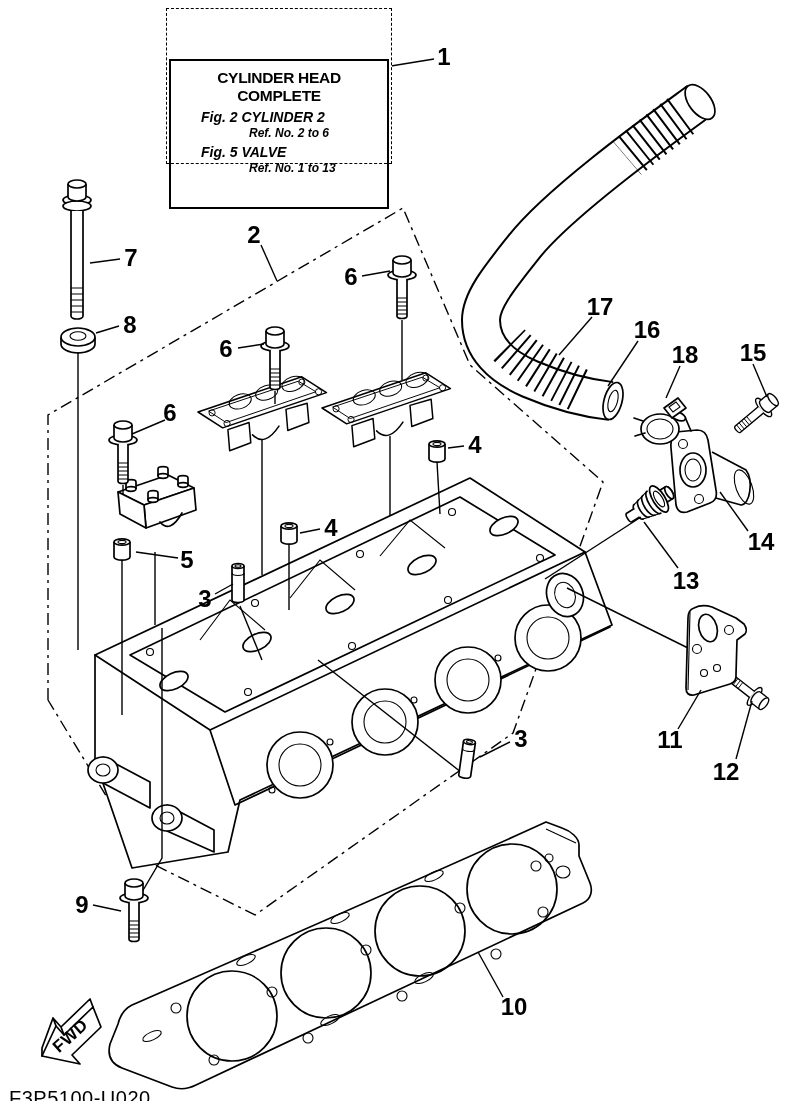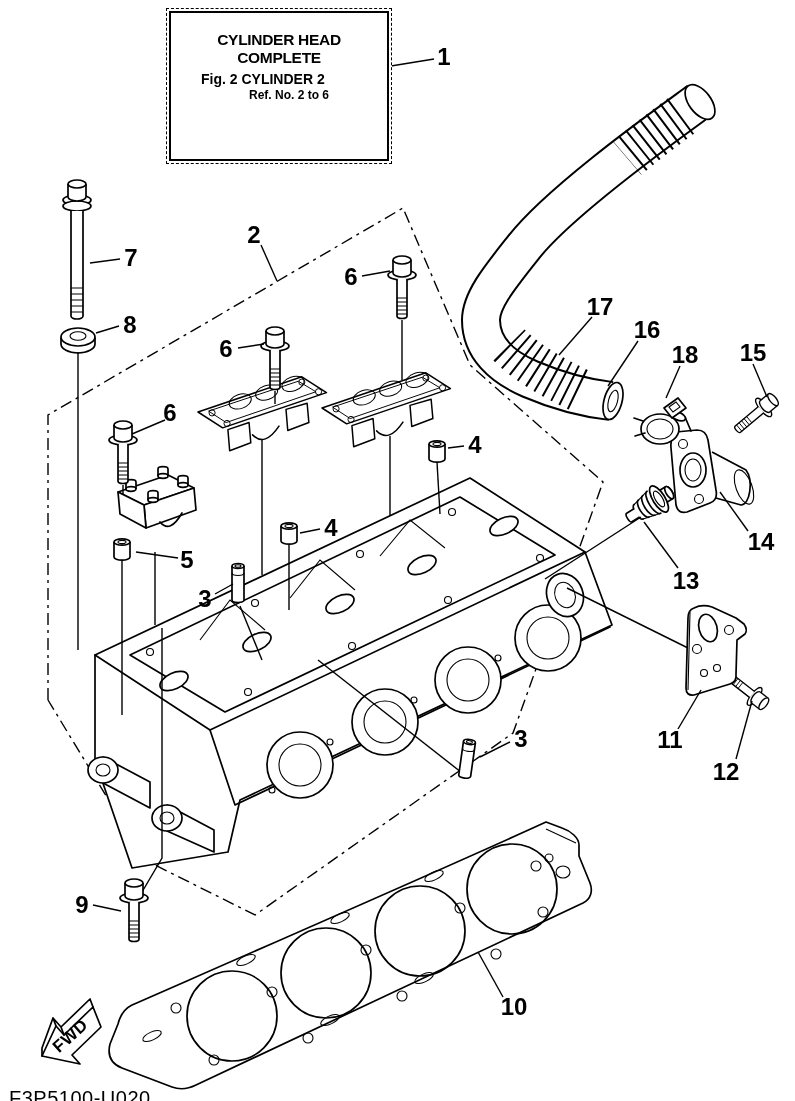--- a/index.html
+++ b/index.html
@@ -10,23 +10,23 @@
   .ln{stroke:var(--line);fill:none;stroke-width:1.7;stroke-linecap:round;stroke-linejoin:round;}
   .fw{fill:#fff;stroke:var(--line);stroke-width:1.7;stroke-linejoin:round;}
   .thin{stroke:var(--line);fill:none;stroke-width:1.1;}
   .lead{stroke:var(--line);fill:none;stroke-width:1.4;}
   .dash{stroke:var(--line);fill:none;stroke-width:1.4;stroke-dasharray:12 5 3 5;}
   text.callout{font:bold 24px "Liberation Sans",sans-serif;fill:var(--line);}
   text.fwd{font:bold 17px "Liberation Sans",sans-serif;fill:var(--line);letter-spacing:.5px;}
   .ref-box{position:absolute;left:166px;top:8px;width:226px;height:156px;
            border:1px dashed var(--line);padding:2px;box-sizing:border-box;background:#fff;}
   .ref-box-inner{border:2px solid var(--line);width:100%;height:100%;box-sizing:border-box;
-           padding:16px 6px 0 6px;}
+           padding:6px 6px 0 6px;margin-top:48px;}
   .ref-title{font-weight:bold;font-size:15.5px;text-align:center;letter-spacing:-0.3px;margin-top:2px;}
-  .ref-entry{margin-top:4px;}
+  .ref-entry{margin-top:4px;font-style:italic;}
   .ref-fig{font-weight:bold;font-size:14px;margin-left:24px;}
   .ref-ref{font-weight:bold;font-size:12px;margin-left:72px;margin-top:1px;}
   .drawing-code{position:absolute;left:9px;top:1087px;font-weight:normal;font-size:20px;
            letter-spacing:.5px;color:var(--line);}
 </style>
 </head>
 <body>
 
 <svg width="795" height="1101" viewBox="0 0 795 1101">
   <defs>
@@ -306,16 +306,20 @@
     </g>
 </svg>
 
 <div class="ref-box">
   <div class="ref-box-inner">
     <div class="ref-title">CYLINDER HEAD COMPLETE</div>
     <div class="ref-entry">
       <div class="ref-fig">Fig. 2 CYLINDER 2</div>
       <div class="ref-ref">Ref. No. 2 to 6</div>
     </div>
+    <div class="ref-entry">
+      <div class="ref-fig">Fig. 5 VALVE</div>
+      <div class="ref-ref">Ref. No. 1 to 13</div>
+    </div>
   </div>
 </div>
 
 <div class="drawing-code">F3P5100-U020</div>
 
 </body></html>

